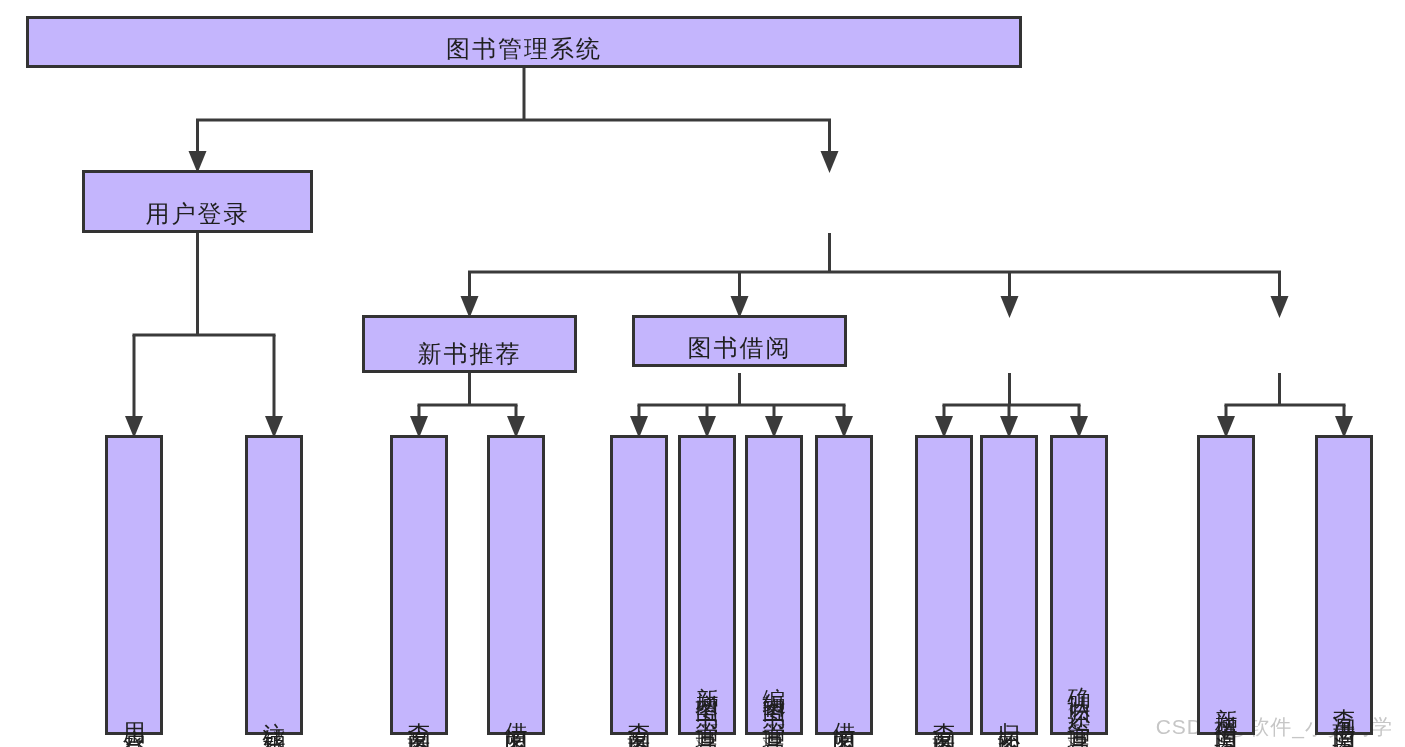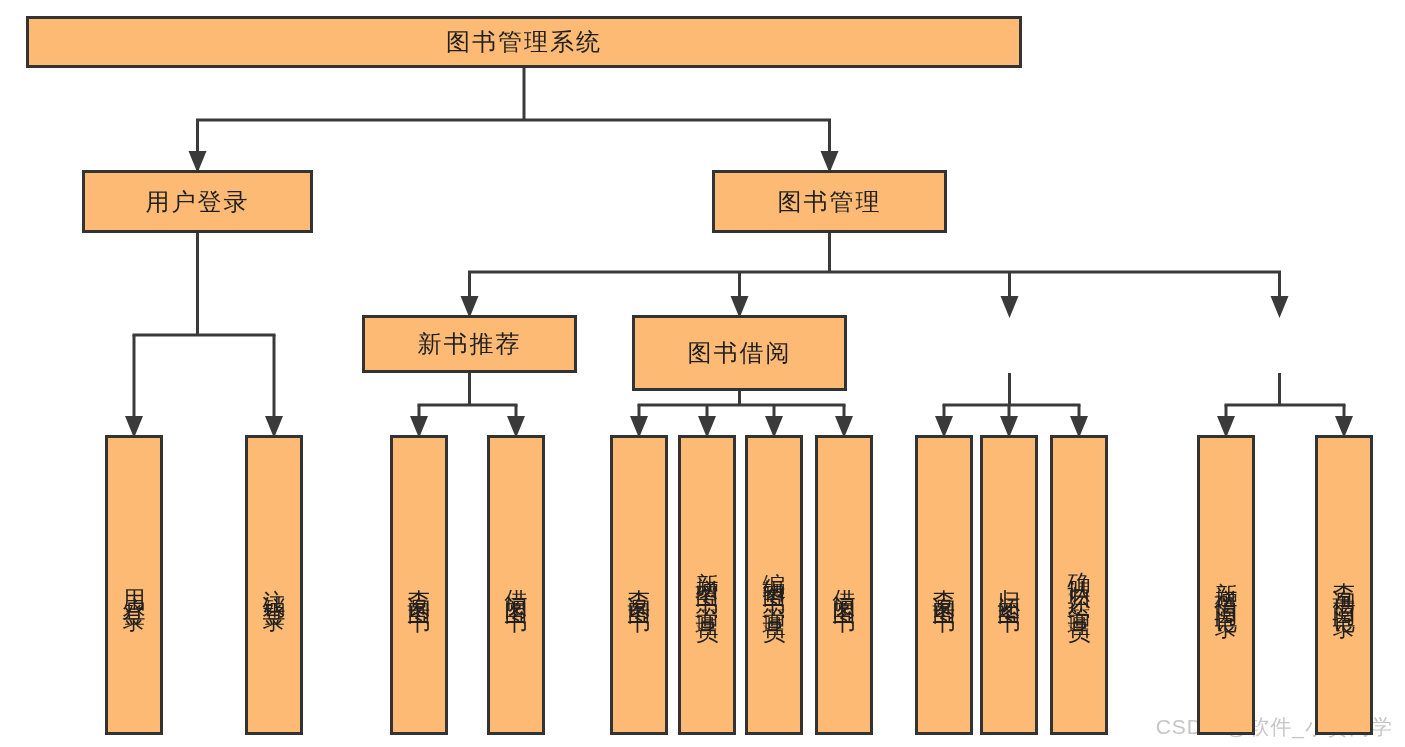--- a/index.html
+++ b/index.html
@@ -14,23 +14,23 @@
   #connectors {
     position: absolute;
     left: 0; top: 0;
     width: 1405px; height: 747px;
     pointer-events: none;
   }
   .node {
     position: absolute;
     box-sizing: border-box;
     border: 3px solid var(--border, #333333);
-    background: #fdba74;
+    background: #c4b5fd;
     display: flex;
-    align-items: center;
+    align-items: flex-end;
     justify-content: center;
     color: var(--text, #1f1f1f);
   }
   .node.horizontal .node-label {
     font-size: 24px;
     letter-spacing: 2px;
     white-space: nowrap;
   }
   .node.vertical .node-label {
     writing-mode: vertical-rl;
@@ -123,27 +123,24 @@
       </g>
     </svg>
 
   <div id="watermark">CSDN @软件_小贺同学</div>
 <div class="node horizontal" style="left: 26px; top: 16px; width: 996px; height: 52px;">
       <span class="node-label">图书管理系统</span>
     </div>
     <div class="node horizontal" style="left: 82px; top: 170px; width: 231px; height: 63px;">
       <span class="node-label">用户登录</span>
     </div>
-    <div class="node horizontal" style="left: 712px; top: 170px; width: 235px; height: 63px;">
-      <span class="node-label">图书管理</span>
-    </div>
     <div class="node horizontal" style="left: 362px; top: 315px; width: 215px; height: 58px;">
       <span class="node-label">新书推荐</span>
     </div>
-    <div class="node horizontal" style="left: 632px; top: 315px; width: 215px; height: 76px;">
+    <div class="node horizontal" style="left: 632px; top: 315px; width: 215px; height: 52px;">
       <span class="node-label">图书借阅</span>
     </div>
     <div class="node vertical" style="left: 105px; top: 435px; width: 58px; height: 300px;">
       <span class="node-label">用户登录</span>
     </div>
     <div class="node vertical" style="left: 245px; top: 435px; width: 58px; height: 300px;">
       <span class="node-label">注销登录</span>
     </div>
     <div class="node vertical" style="left: 390px; top: 435px; width: 58px; height: 300px;">
       <span class="node-label">查询图书</span>

